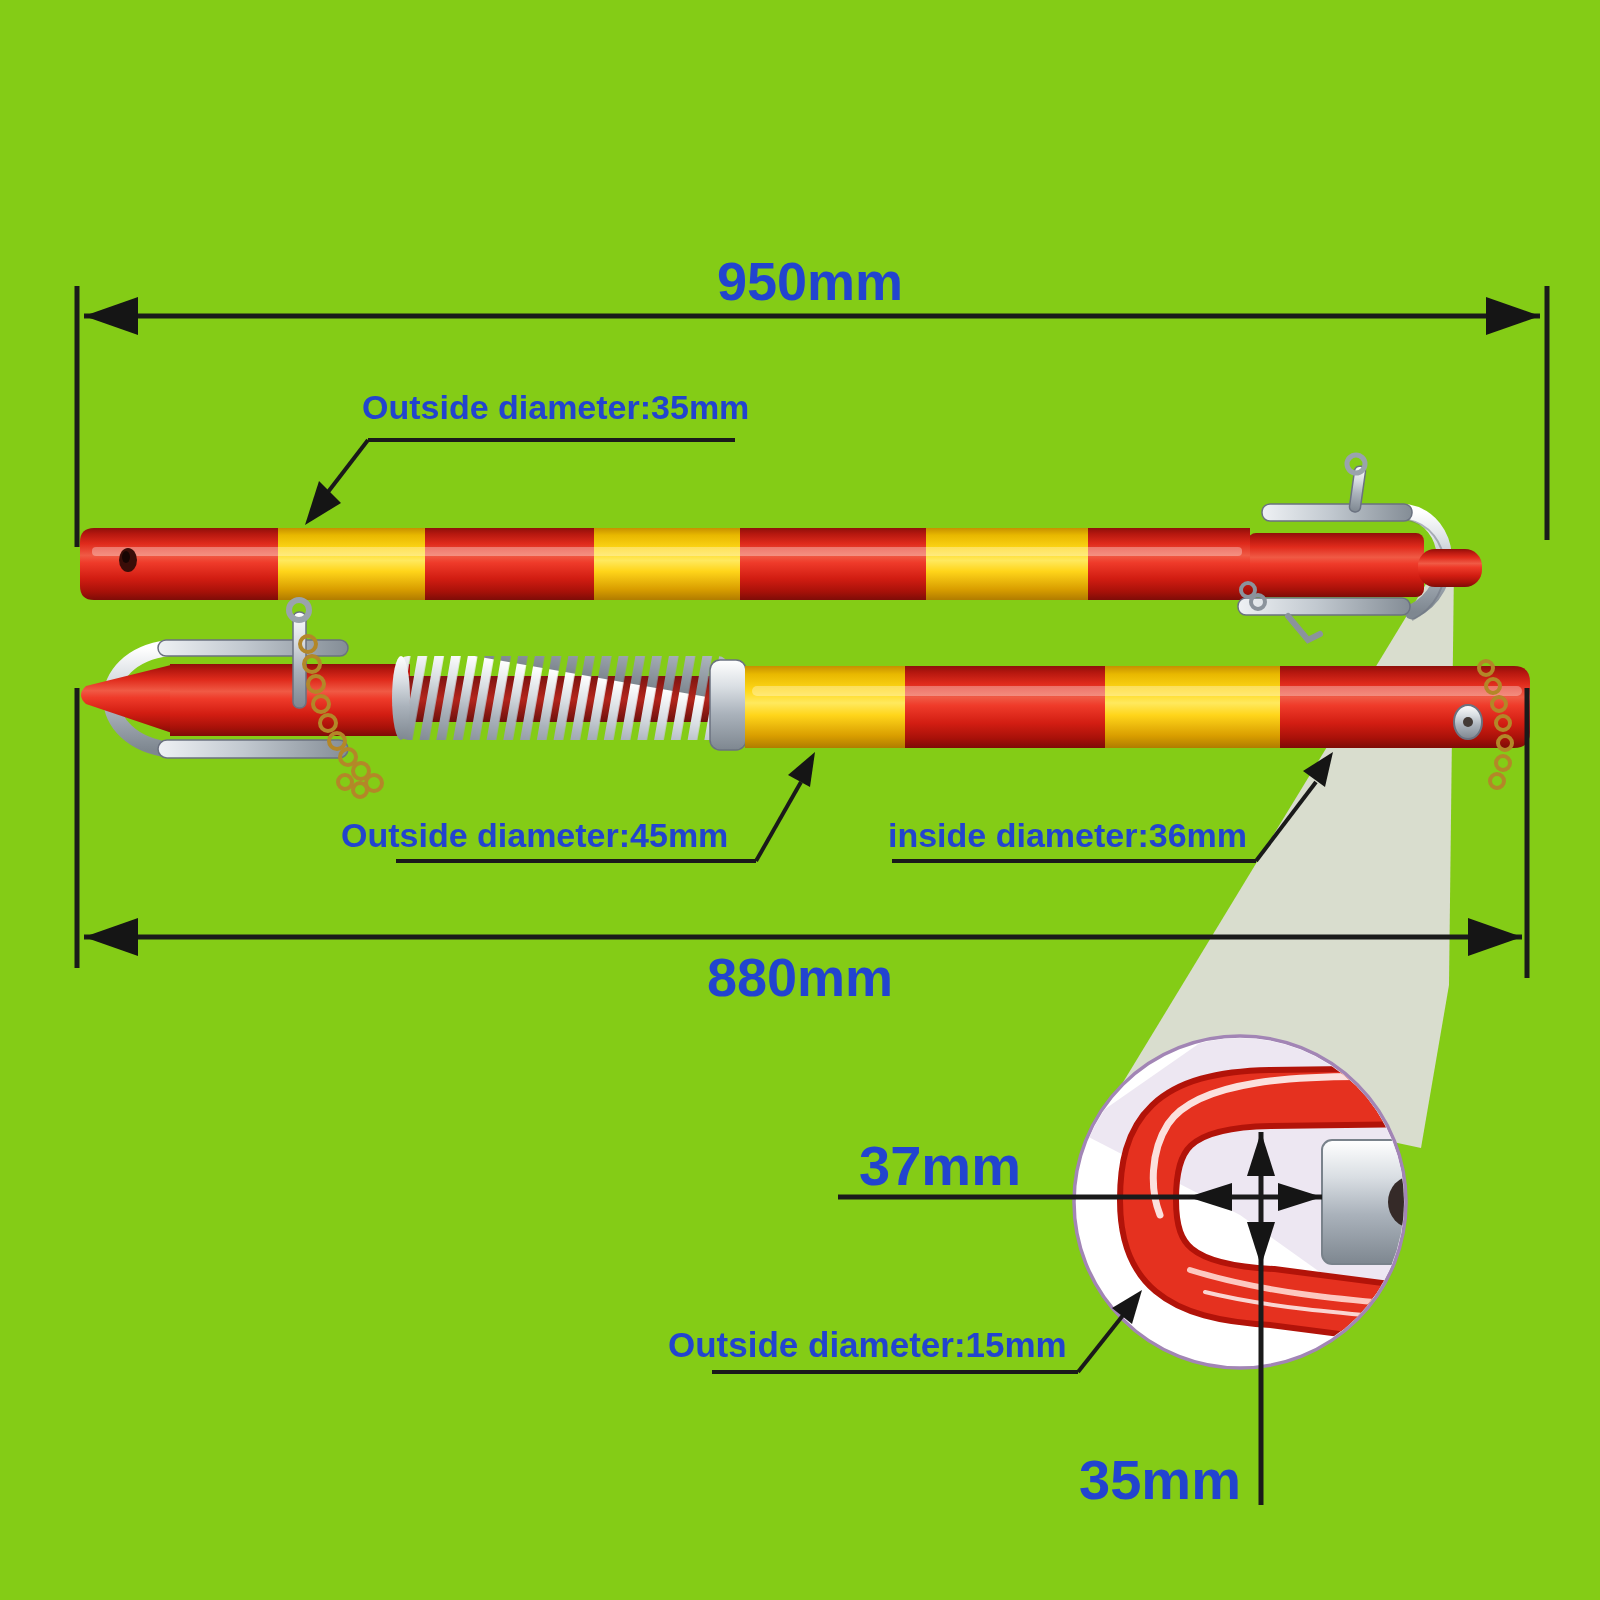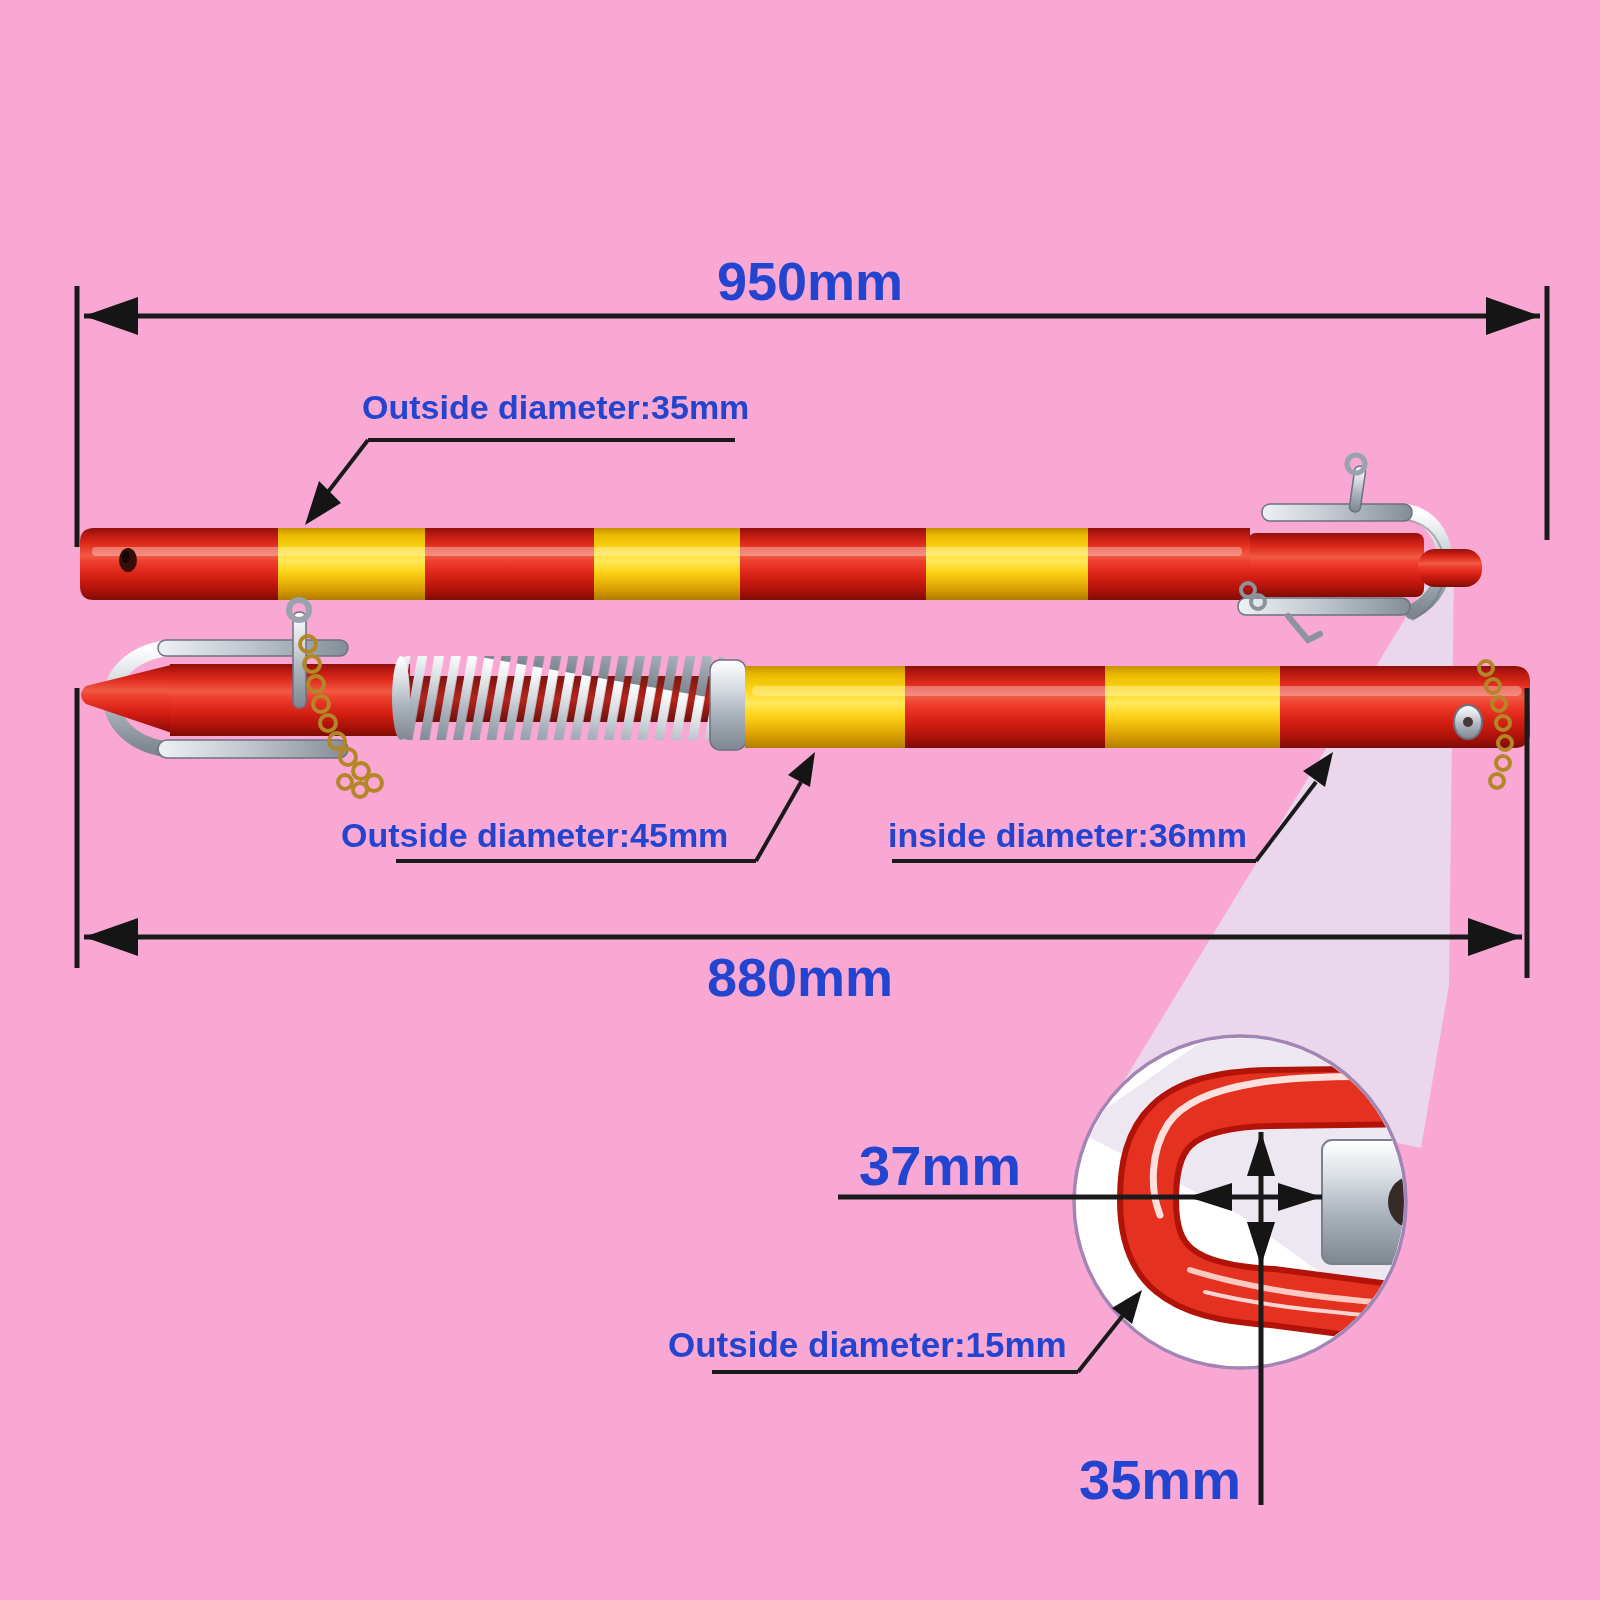--- a/index.html
+++ b/index.html
@@ -1,16 +1,16 @@
 <!DOCTYPE html>
 <html><head>
 <meta charset="utf-8">
 <style>
   html,body{margin:0;padding:0;background:#ffffff;}
-  .stage{position:relative;width:1600px;height:1600px;background:#f9a8d4;overflow:hidden;}
+  .stage{position:relative;width:1600px;height:1600px;background:#84cc16;overflow:hidden;}
   svg{display:block;}
   svg text{font-family:"Liberation Sans","DejaVu Sans",sans-serif;font-weight:700;fill:#2244cf;}
   .dimline{stroke:#1a1a1a;stroke-width:5;fill:none;}
   .thinline{stroke:#1a1a1a;stroke-width:4;fill:none;}
   .arrow{fill:#151515;stroke:none;}
 </style>
 </head>
 <body>
 
 <div class="stage">

